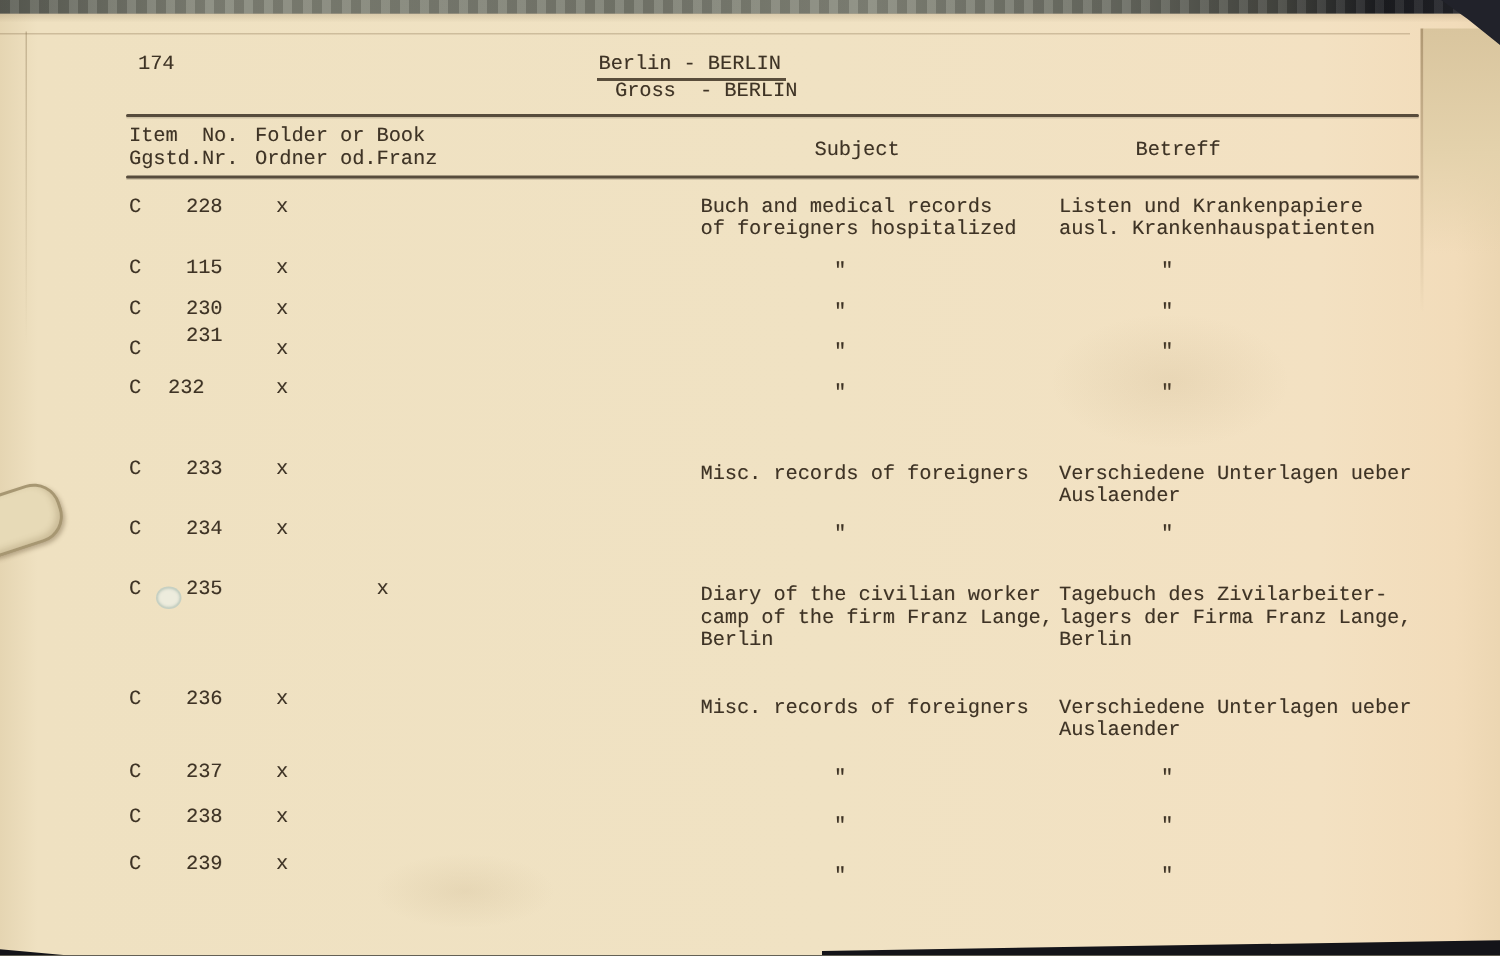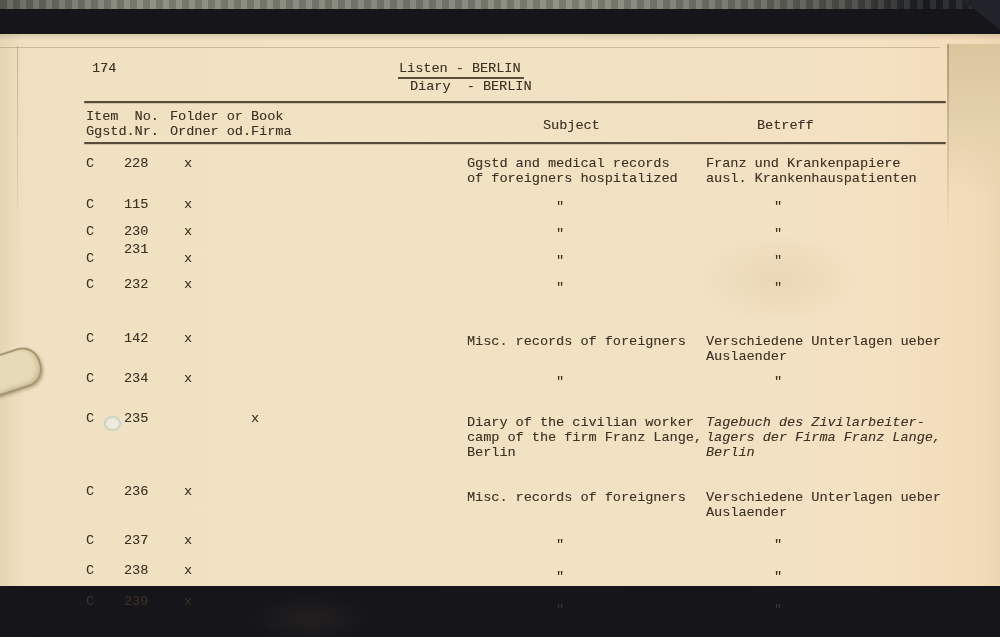--- a/index.html
+++ b/index.html
@@ -12,26 +12,25 @@
   .binding {
     position:absolute; left:0; top:0; width:1000px; height:9px;
     background:linear-gradient(90deg,#5e6057 0%,#888a7d 14%,#7d7f73 42%,#8a8c7f 58%,#6f7167 74%,#4a4b45 85%,#1d1e22 92%,#26272e 100%);
   }
   .binding:after{
     content:""; position:absolute; inset:0;
     background:repeating-linear-gradient(90deg,rgba(0,0,0,.12) 0 7px,rgba(255,255,255,.07) 7px 13px);
   }
   
   .page {
-    position:absolute; left:0; top:9px; width:1000px; height:552px;
+    position:absolute; left:0; top:9px; width:1000px; height:628px;
     background:
       linear-gradient(180deg, rgba(90,70,40,.16) 0, rgba(90,70,40,0) 6px),
       linear-gradient(90deg,#e5d5b2 0,#efe1c1 2.5%,#f0e2c3 55%,#f3e1c2 88%,#f2dcba 97%,#ecd6b2 100%),
       #efe1c2;
-    margin-top: 25px;
   }
   .top-crease { position:absolute; left:0; top:13px; width:940px; height:1px; background:rgba(125,103,68,.30); }
   .left-crease { position:absolute; left:17px; top:12px; width:1px; height:210px;
     background:linear-gradient(180deg,rgba(125,103,68,.35),rgba(125,103,68,0)); }
   
   .edge-line { position:absolute; left:947px; top:10px; width:2px; height:190px;
     background:linear-gradient(180deg,rgba(120,95,55,.55),rgba(120,95,55,0)); }
   .edge-tan { position:absolute; left:949px; top:10px; width:51px; height:150px;
     background:linear-gradient(180deg,#d9c59e 0,#e4d2ac 55%,rgba(228,210,172,0) 100%); }
   .corner-dark-tr { position:absolute; right:0; top:0; width:48px; height:30px; background:#21222a;
@@ -66,41 +65,41 @@
 </style>
 </head>
 <body>
 
 <div id="scan">
   <div class="page">
     <div class="top-crease"></div>
     <div class="left-crease"></div>
 
     <div class="tw" style="left:92px; top:27px;">174</div>
-    <div class="tw" style="left:398px; top:27px;"><span class="title-en">Listen - BERLIN</span></div>
-    <div class="tw" style="left:410px; top:45px;">Diary  - BERLIN</div>
+    <div class="tw" style="left:398px; top:27px;"><span class="title-en">Berlin - BERLIN</span></div>
+    <div class="tw" style="left:410px; top:45px;">Gross  - BERLIN</div>
 
     <div class="rule rule-smudge" style="left:84px; top:67px;  width:862px;"></div>
     <div class="rule rule-smudge" style="left:84px; top:108px; width:862px;"></div>
 
     <div class="tw" style="left:86px;  top:75px;">Item  No.</div>
     <div class="tw" style="left:86px;  top:90px;">Ggstd.Nr.</div>
     <div class="tw" style="left:170px; top:75px;">Folder or Book</div>
-    <div class="tw" style="left:170px; top:90px;">Ordner od.Firma</div>
+    <div class="tw" style="left:170px; top:90px;">Ordner od.Franz</div>
     <div class="tw" style="left:543px; top:84px;">Subject</div>
     <div class="tw" style="left:757px; top:84px;">Betreff</div>
 
     <div id="rows">
         <div>
           <div class="tw" style="left: 86px; top: 122px;">C</div>
           <div class="tw" style="left: 124px; top: 122px;">228</div>
           <div class="tw" style="left: 184px; top: 122px;">x</div>
-          <div class="tw" style="left: 467px; top: 122px;">Ggstd and medical records
+          <div class="tw" style="left: 467px; top: 122px;">Buch and medical records
 of foreigners hospitalized</div>
-          <div class="tw" style="left: 706px; top: 122px;">Franz und Krankenpapiere
+          <div class="tw" style="left: 706px; top: 122px;">Listen und Krankenpapiere
 ausl. Krankenhauspatienten</div>
         </div>
         <div>
           <div class="tw" style="left: 86px; top: 163px;">C</div>
           <div class="tw" style="left: 124px; top: 163px;">115</div>
           <div class="tw" style="left: 184px; top: 163px;">x</div>
           <div class="tw" style="left: 556px; top: 165px;">"</div>
           <div class="tw" style="left: 774px; top: 165px;">"</div>
         </div>
         <div>
@@ -112,48 +111,48 @@
         </div>
         <div>
           <div class="tw" style="left: 86px; top: 217px;">C</div>
           <div class="tw" style="left: 124px; top: 208px;">231</div>
           <div class="tw" style="left: 184px; top: 217px;">x</div>
           <div class="tw" style="left: 556px; top: 219px;">"</div>
           <div class="tw" style="left: 774px; top: 219px;">"</div>
         </div>
         <div>
           <div class="tw" style="left: 86px; top: 243px;">C</div>
-          <div class="tw" style="left: 124px; top: 243px;">232</div>
+          <div class="tw" style="left: 112px; top: 243px;">232</div>
           <div class="tw" style="left: 184px; top: 243px;">x</div>
           <div class="tw" style="left: 556px; top: 246px;">"</div>
           <div class="tw" style="left: 774px; top: 246px;">"</div>
         </div>
         <div>
           <div class="tw" style="left: 86px; top: 297px;">C</div>
-          <div class="tw" style="left: 124px; top: 297px;">142</div>
+          <div class="tw" style="left: 124px; top: 297px;">233</div>
           <div class="tw" style="left: 184px; top: 297px;">x</div>
           <div class="tw" style="left: 467px; top: 300px;">Misc. records of foreigners</div>
           <div class="tw" style="left: 706px; top: 300px;">Verschiedene Unterlagen ueber
 Auslaender</div>
         </div>
         <div>
           <div class="tw" style="left: 86px; top: 337px;">C</div>
           <div class="tw" style="left: 124px; top: 337px; font-family: Liberation Mono, monospace;">234</div>
           <div class="tw" style="left: 184px; top: 337px;">x</div>
           <div class="tw" style="left: 556px; top: 340px;">"</div>
           <div class="tw" style="left: 774px; top: 340px;">"</div>
         </div>
         <div>
           <div class="tw" style="left: 86px; top: 377px;">C</div>
           <div class="tw" style="left: 124px; top: 377px;">235</div>
           <div class="tw" style="left: 251px; top: 377px;">x</div>
           <div class="tw" style="left: 467px; top: 381px;">Diary of the civilian worker
 camp of the firm Franz Lange,
 Berlin</div>
-          <div class="tw" style="left: 706px; top: 381px; font-style: italic;">Tagebuch des Zivilarbeiter-
+          <div class="tw" style="left: 706px; top: 381px;">Tagebuch des Zivilarbeiter-
 lagers der Firma Franz Lange,
 Berlin</div>
         </div>
         <div>
           <div class="tw" style="left: 86px; top: 450px;">C</div>
           <div class="tw" style="left: 124px; top: 450px;">236</div>
           <div class="tw" style="left: 184px; top: 450px;">x</div>
           <div class="tw" style="left: 467px; top: 456px;">Misc. records of foreigners</div>
           <div class="tw" style="left: 706px; top: 456px;">Verschiedene Unterlagen ueber
 Auslaender</div>

